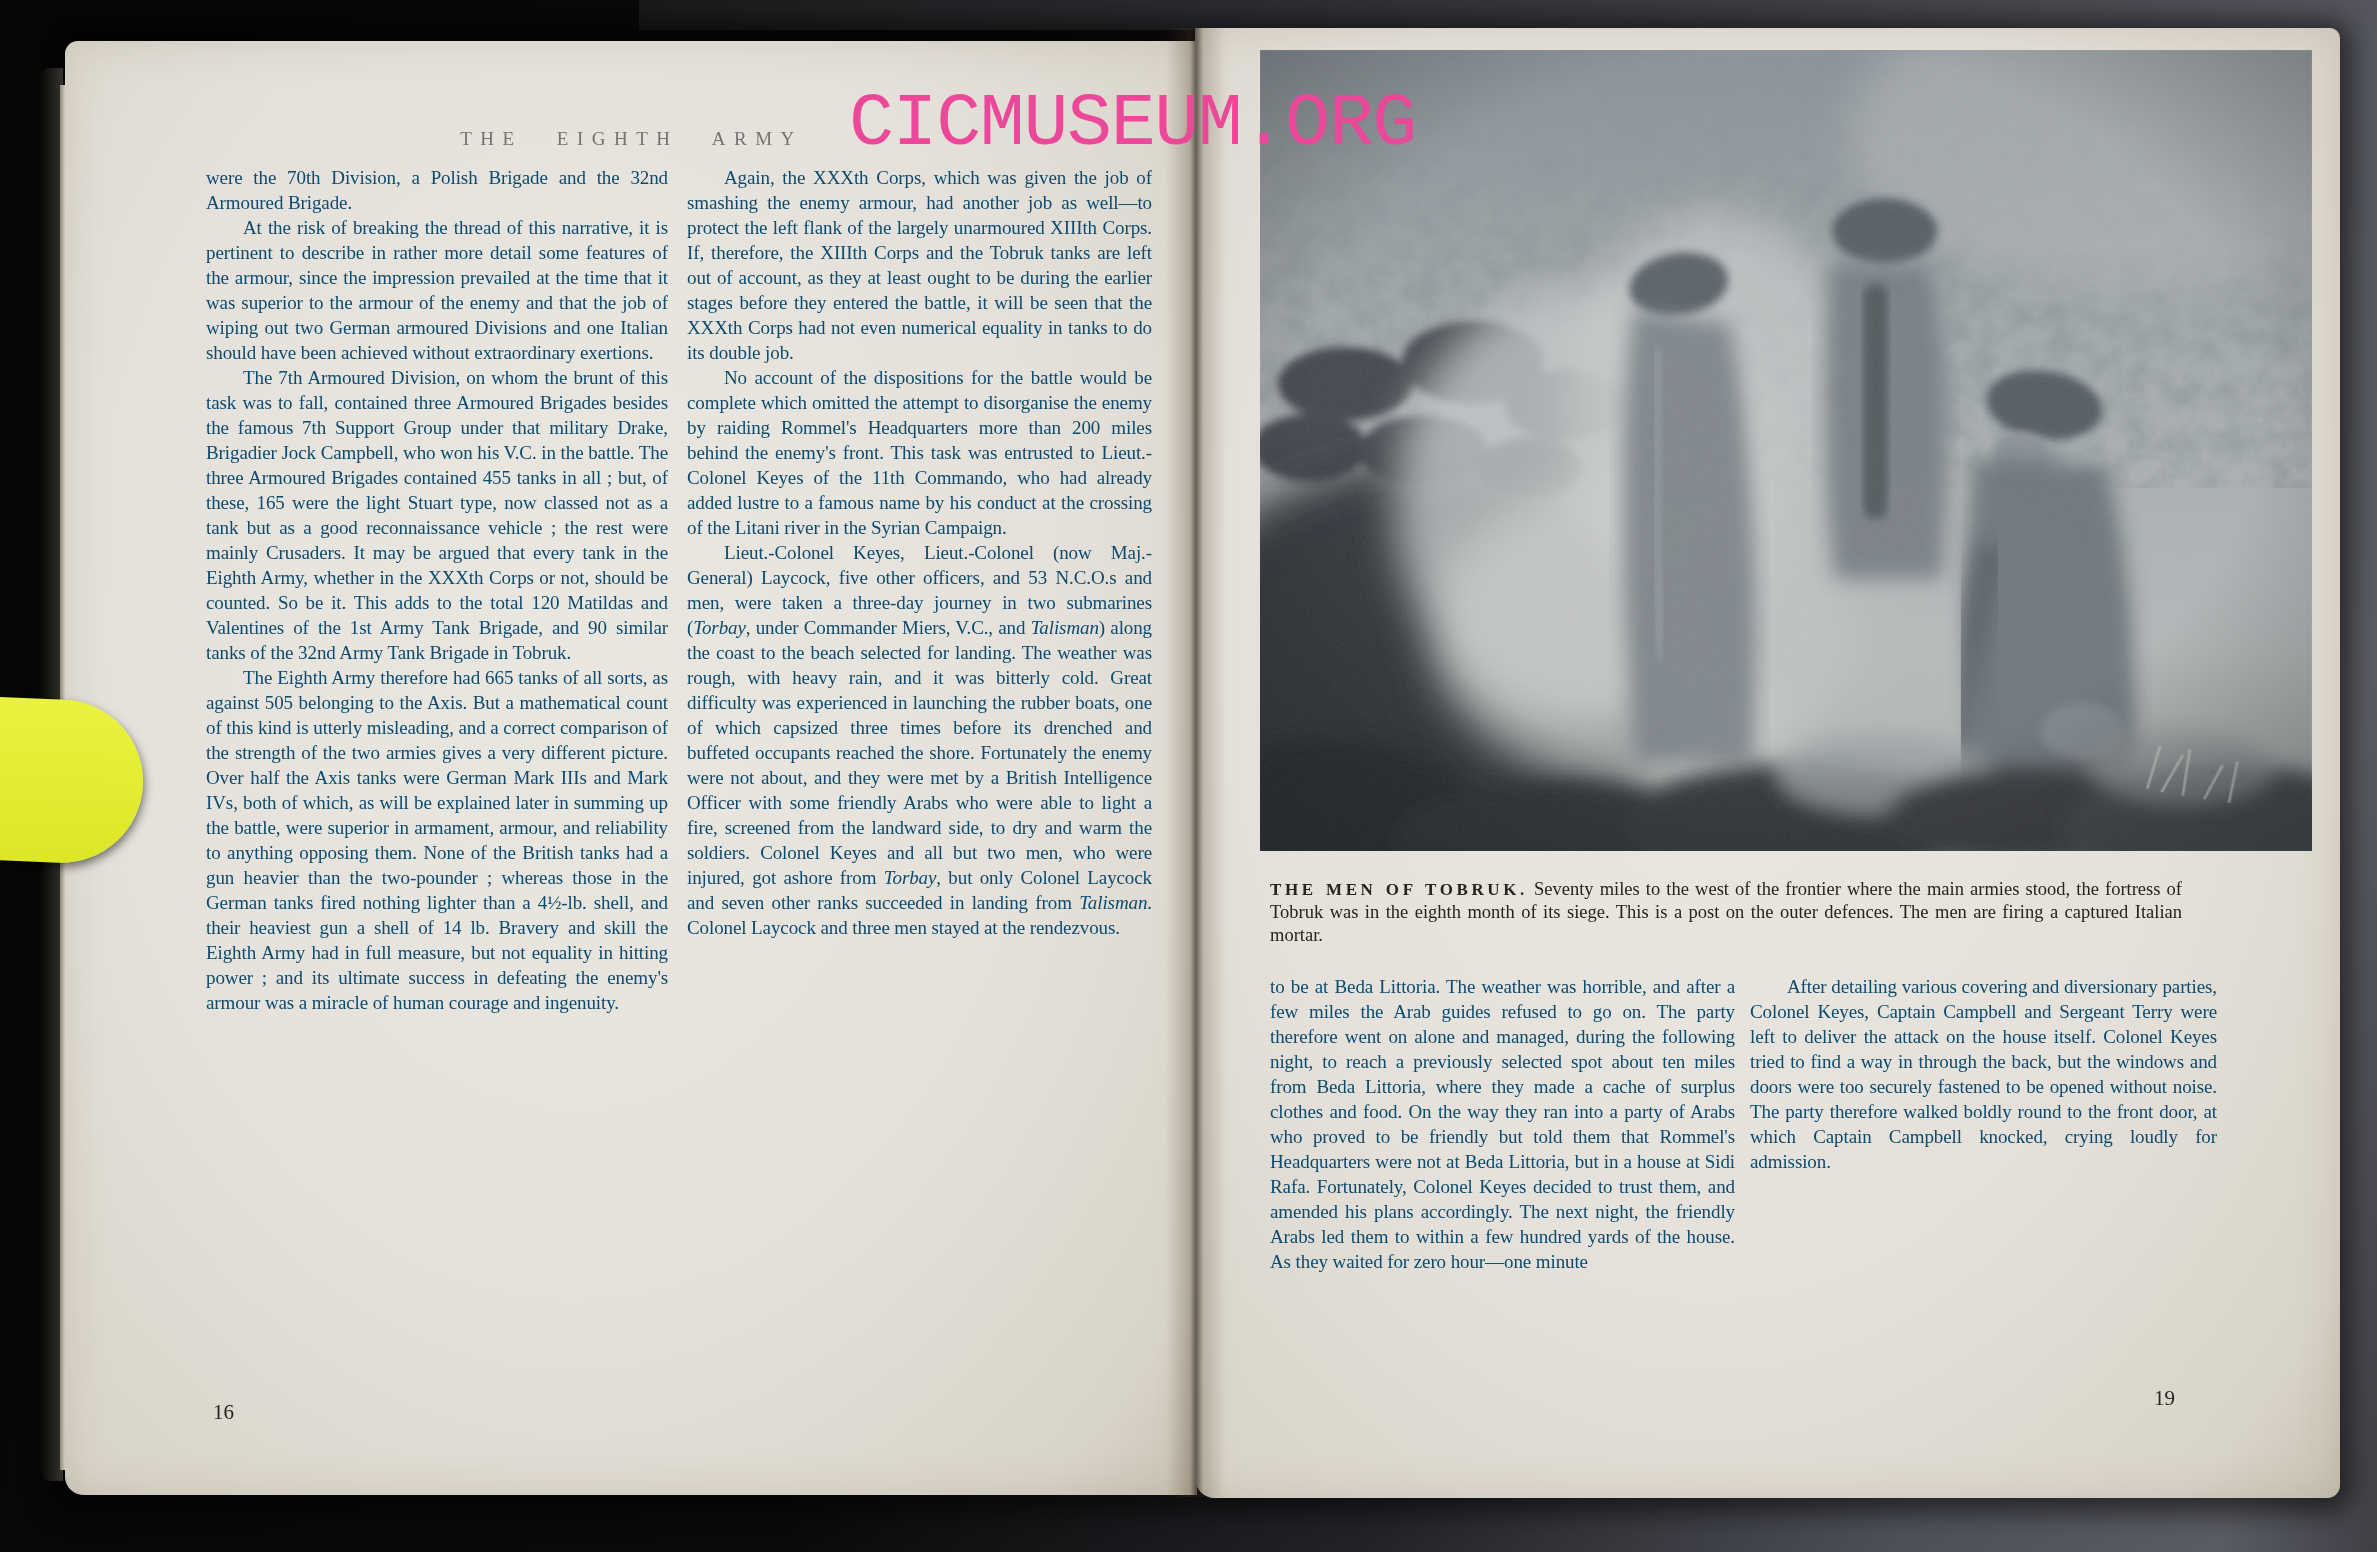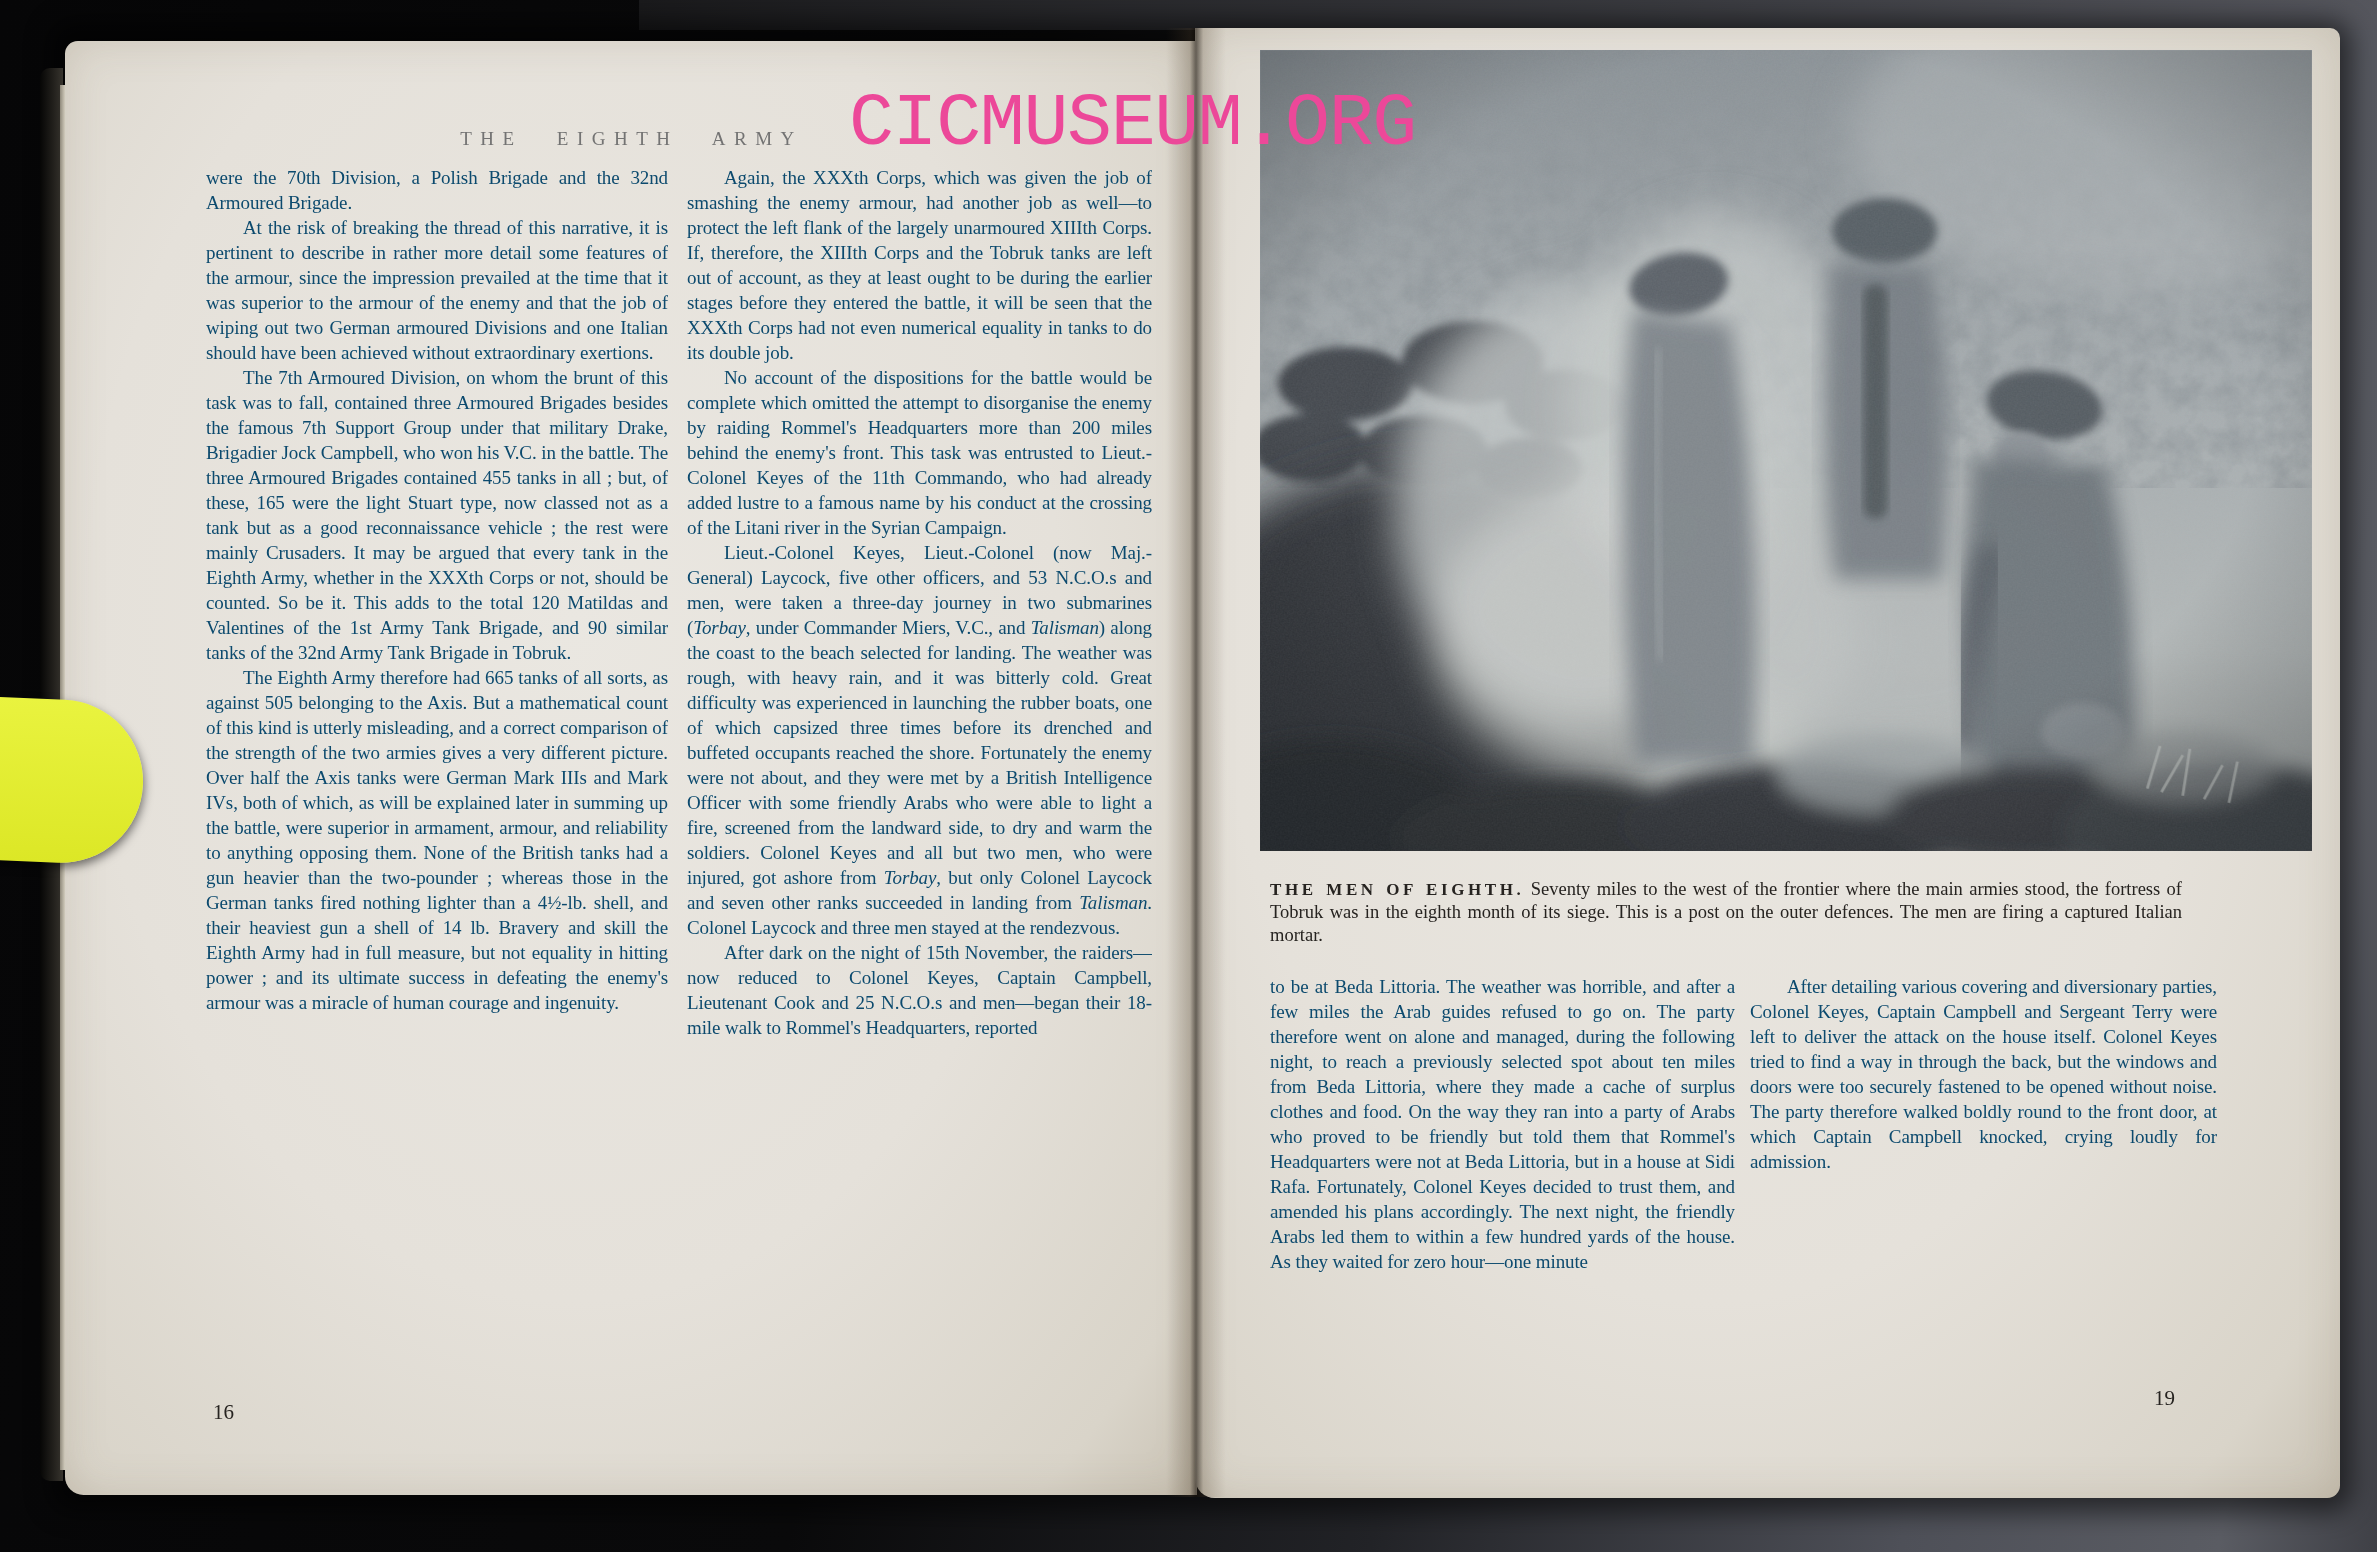--- a/index.html
+++ b/index.html
@@ -75,21 +75,20 @@
 <div class="col lcol1">
     <p class="para"><span>were the 70th Division, a Polish Brigade and the 32nd Armoured Brigade.</span></p>
     <p class="para indent"><span>At the risk of breaking the thread of this narrative, it is pertinent to describe in rather more detail some features of the armour, since the impression prevailed at the time that it was superior to the armour of the enemy and that the job of wiping out two German armoured Divisions and one Italian should have been achieved without extraordinary exertions.</span></p>
     <p class="para indent"><span>The 7th Armoured Division, on whom the brunt of this task was to fall, contained three Armoured Brigades besides the famous 7th Support Group under that military Drake, Brigadier Jock Campbell, who won his V.C. in the battle.  The three Armoured Brigades contained 455 tanks in all ; but, of these, 165 were the light Stuart type, now classed not as a tank but as a good reconnaissance vehicle ; the rest were mainly Crusaders.  It may be argued that every tank in the Eighth Army, whether in the XXXth Corps or not, should be counted.  So be it.  This adds to the total 120 Matildas and Valentines of the 1st Army Tank Brigade, and 90 similar tanks of the 32nd Army Tank Brigade in Tobruk.</span></p>
     <p class="para indent"><span>The Eighth Army therefore had 665 tanks of all sorts, as against 505 belonging to the Axis.  But a mathematical count of this kind is utterly misleading, and a correct comparison of the strength of the two armies gives a very different picture.  Over half the Axis tanks were German Mark IIIs and Mark IVs, both of which, as will be explained later in summing up the battle, were superior in armament, armour, and reliability to anything opposing them.  None of the British tanks had a gun heavier than the two-pounder ; whereas those in the German tanks fired nothing lighter than a 4½-lb. shell, and their heaviest gun a shell of 14 lb.  Bravery and skill the Eighth Army had in full measure, but not equality in hitting power ; and its ultimate success in defeating the enemy's armour was a miracle of human courage and ingenuity.</span></p>
   </div>
 <div class="col lcol2">
     <p class="para indent"><span>Again, the XXXth Corps, which was given the job of smashing the enemy armour, had another job as well—to protect the left flank of the largely unarmoured XIIIth Corps.  If, therefore, the XIIIth Corps and the Tobruk tanks are left out of account, as they at least ought to be during the earlier stages before they entered the battle, it will be seen that the XXXth Corps had not even numerical equality in tanks to do its double job.</span></p>
     <p class="para indent"><span>No account of the dispositions for the battle would be complete which omitted the attempt to disorganise the enemy by raiding Rommel's Headquarters more than 200 miles behind the enemy's front.  This task was entrusted to Lieut.-Colonel Keyes of the 11th Commando, who had already added lustre to a famous name by his conduct at the crossing of the Litani river in the Syrian Campaign.</span></p>
     <p class="para indent"><span>Lieut.-Colonel Keyes, Lieut.-Colonel (now Maj.-General) Laycock, five other officers, and 53 N.C.O.s and men, were taken a three-day journey in two submarines (</span><span class="it">Torbay</span><span>, under Commander Miers, V.C., and </span><span class="it">Talisman</span><span>) along the coast to the beach selected for landing.  The weather was rough, with heavy rain, and it was bitterly cold.  Great difficulty was experienced in launching the rubber boats, one of which capsized three times before its drenched and buffeted occupants reached the shore.  Fortunately the enemy were not about, and they were met by a British Intelligence Officer with some friendly Arabs who were able to light a fire, screened from the landward side, to dry and warm the soldiers.  Colonel Keyes and all but two men, who were injured, got ashore from </span><span class="it">Torbay</span><span>, but only Colonel Laycock and seven other ranks succeeded in landing from </span><span class="it">Talisman</span><span>.  Colonel Laycock and three men stayed at the rendezvous.</span></p>
-    <p class="para indent"><span>After dark on the night of 15th November, the raiders—now reduced to Colonel Keyes, Captain Campbell, Lieutenant Cook and 25 N.C.O.s and men—began their 18-mile walk to Rommel's Headquarters, reported</span></p>
   </div>
 <div class="page-num pn-left">16</div>
 
 <div class="photo">
   <svg viewBox="0 0 1482 1128" preserveAspectRatio="none">
     <defs>
       <linearGradient id="base" x1="0" y1="0" x2="0" y2="1">
         <stop offset="0" stop-color="#8b9297"></stop>
         <stop offset="0.4" stop-color="#a6acaf"></stop>
         <stop offset="0.75" stop-color="#b4b9b9"></stop>
@@ -172,21 +171,21 @@
     </g>
     <g stroke="#c6cac7" stroke-width="4" opacity="0.7">
       <path d="M1250,1040 l18,-60 M1270,1045 l30,-52 M1300,1050 l10,-66 M1330,1055 l26,-48 M1365,1060 l12,-58"></path>
     </g>
 
     <rect x="0" y="0" width="1482" height="1128" filter="url(#grainAll)" opacity="0.35"></rect>
     <rect x="0" y="0" width="1482" height="1128" fill="url(#vign)"></rect>
   </svg>
 </div>
 
-<div class="caption"><span class="lead">THE MEN OF EIGHTH.</span><span>  Seventy miles to the west of the frontier where the main armies stood, the fortress of Tobruk was in the eighth month of its siege.  This is a post on the outer defences.  The men are firing a captured Italian mortar.</span></div>
+<div class="caption"><span class="lead">THE MEN OF TOBRUK.</span><span>  Seventy miles to the west of the frontier where the main armies stood, the fortress of Tobruk was in the eighth month of its siege.  This is a post on the outer defences.  The men are firing a captured Italian mortar.</span></div>
 
 <div class="col rcol1">
     <p class="para"><span>to be at Beda Littoria.  The weather was horrible, and after a few miles the Arab guides refused to go on.  The party therefore went on alone and managed, during the following night, to reach a previously selected spot about ten miles from Beda Littoria, where they made a cache of surplus clothes and food.  On the way they ran into a party of Arabs who proved to be friendly but told them that Rommel's Headquarters were not at Beda Littoria, but in a house at Sidi Rafa.  Fortunately, Colonel Keyes decided to trust them, and amended his plans accordingly.  The next night, the friendly Arabs led them to within a few hundred yards of the house.  As they waited for zero hour—one minute</span></p>
   </div>
 <div class="col rcol2">
     <p class="para indent"><span>After detailing various covering and diversionary parties, Colonel Keyes, Captain Campbell and Sergeant Terry were left to deliver the attack on the house itself.  Colonel Keyes tried to find a way in through the back, but the windows and doors were too securely fastened to be opened without noise.  The party therefore walked boldly round to the front door, at which Captain Campbell knocked, crying loudly for admission.</span></p>
   </div>
 <div class="page-num pn-right">19</div>
 
 <div class="watermark">CICMUSEUM.ORG</div>

